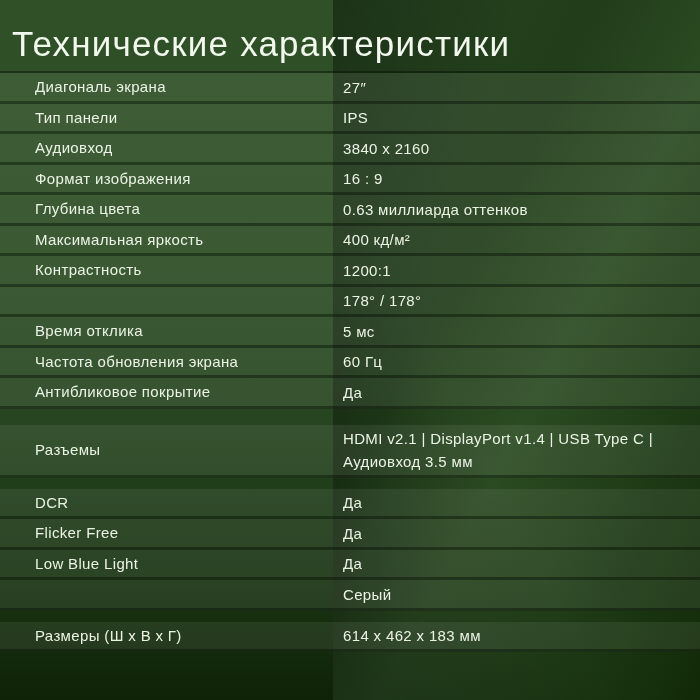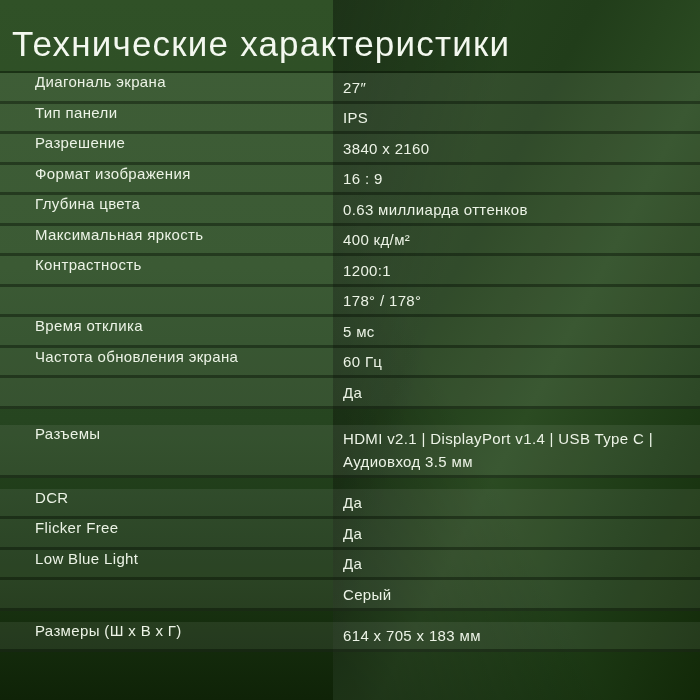--- a/index.html
+++ b/index.html
@@ -33,20 +33,21 @@
     color: #f3f8ef;
   }
   .spec-table {
     position: absolute; top: 71px; left: 0; right: 0;
     border-top: 2px solid rgba(4, 14, 2, 0.45);
   }
   .spec-row {
     position: relative;
     height: 27.5px;
     display: flex;
+    align-items: center;
     background: rgba(255, 255, 255, 0.075);
     border-bottom: 3px solid rgba(4, 14, 2, 0.42);
   }
   .spec-row.tall { height: 50px; margin-top: 16px; }
   .spec-row.gap  { margin-top: 11px; }
   .spec-label {
     padding-left: 35px;
     font-size: 15px;
     letter-spacing: 0.35px;
     color: #ecf3e6;
@@ -80,21 +81,21 @@
       <span class="spec-label">Диагональ экрана</span>
       <span class="spec-value">27″</span>
     </div>
 
     <div class="spec-row">
       <span class="spec-label">Тип панели</span>
       <span class="spec-value">IPS</span>
     </div>
 
     <div class="spec-row">
-      <span class="spec-label">Разрешение</span>
+      <span class="spec-label">Аудиовход</span>
       <span class="spec-value">3840 x 2160</span>
     </div>
 
     <div class="spec-row">
       <span class="spec-label">Формат изображения</span>
       <span class="spec-value">16 : 9</span>
     </div>
 
     <div class="spec-row">
       <span class="spec-label">Глубина цвета</span>
@@ -119,20 +120,21 @@
       <span class="spec-label">Время отклика</span>
       <span class="spec-value">5 мс</span>
     </div>
 
     <div class="spec-row">
       <span class="spec-label">Частота обновления экрана</span>
       <span class="spec-value">60 Гц</span>
     </div>
 
     <div class="spec-row">
+      <span class="spec-label">Антибликовое покрытие</span>
       <span class="spec-value">Да</span>
     </div>
 
     <div class="spec-row tall">
       <span class="spec-label">Разъемы</span>
       <span class="spec-value">HDMI v2.1  |  DisplayPort v1.4  |  USB Type C  |
 Аудиовход 3.5 мм</span>
     </div>
 
     <div class="spec-row gap">
@@ -149,17 +151,17 @@
       <span class="spec-label">Low Blue Light</span>
       <span class="spec-value">Да</span>
     </div>
 
     <div class="spec-row">
       <span class="spec-value">Серый</span>
     </div>
 
     <div class="spec-row gap">
       <span class="spec-label">Размеры (Ш х В х Г)</span>
-      <span class="spec-value">614 x 705 x 183 мм</span>
+      <span class="spec-value">614 x 462 x 183 мм</span>
     </div>
 
   </div>
 </div>
 
 </body></html>

